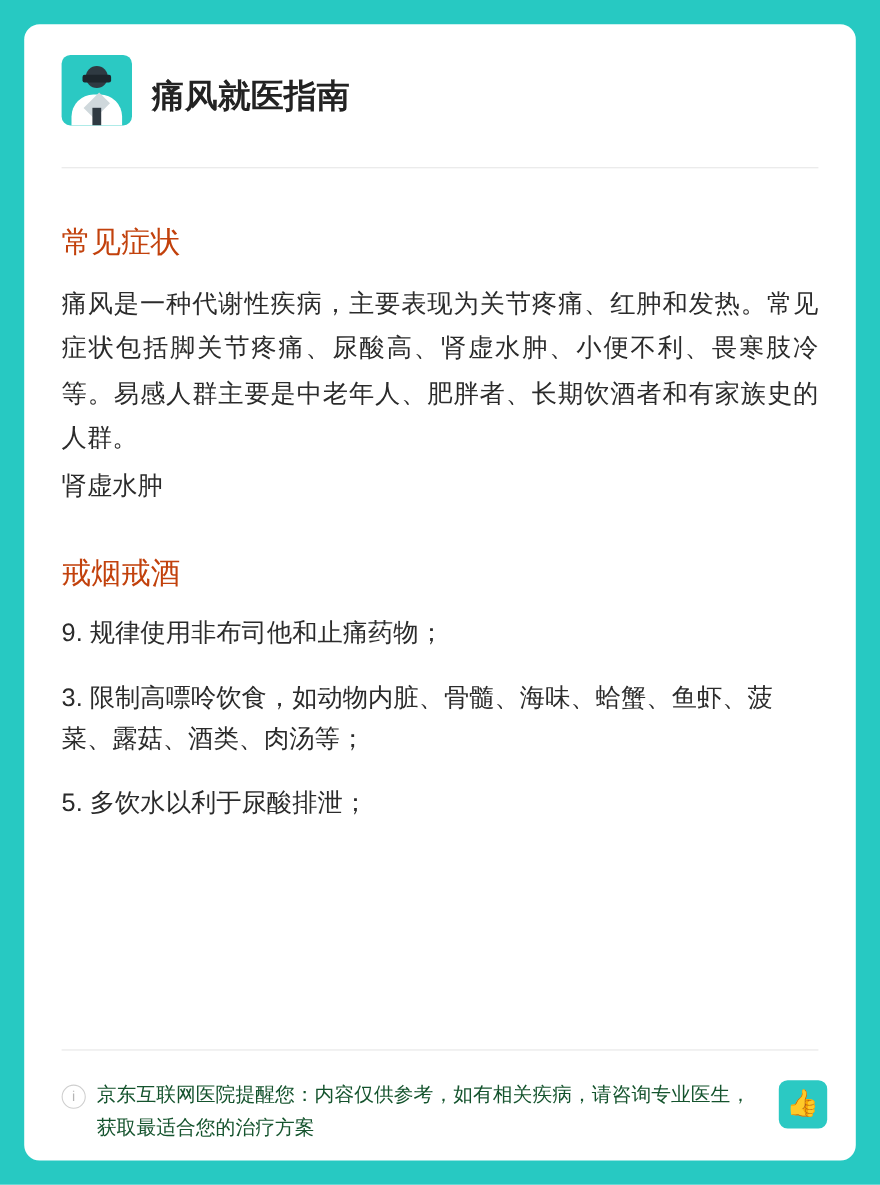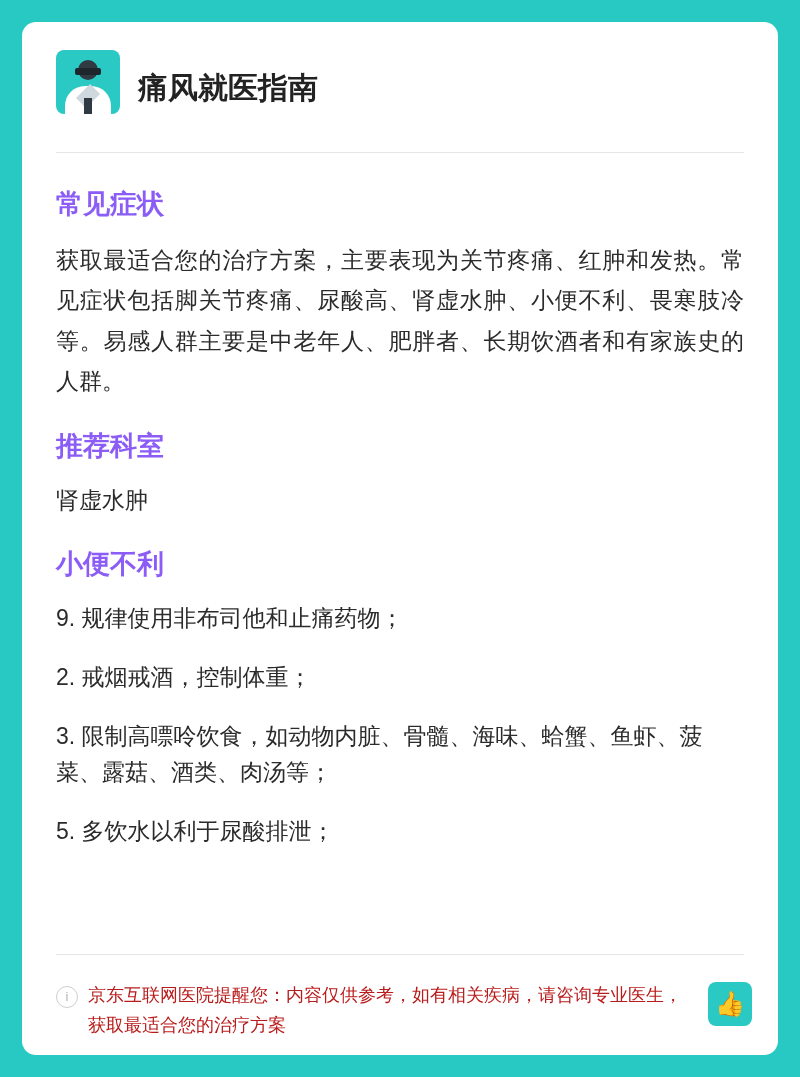--- a/index.html
+++ b/index.html
@@ -104,23 +104,23 @@
     margin: 24px 0 0 0;
     border: 0;
     border-top: 1px solid #e6e6e6;
   }
   
   .content {
     padding-top: 6px;
   }
   h2.section-title {
     font-size: 27px;
-    font-weight: bold;
-    color: #8b5cf6;
-    margin: 28px 0 18px 0;
+    font-weight: normal;
+    color: #c2410c;
+    margin: 44px 0 18px 0;
     line-height: 1.3;
   }
   p.paragraph {
     font-size: 23px;
     color: #2b2b2b;
     line-height: 1.75;
     margin: 0 0 6px 0;
     text-align: justify;
   }
   p.plain {
@@ -165,21 +165,21 @@
     border: 1px solid #cfcfcf;
     color: #b5b5b5;
     font-size: 13px;
     line-height: 20px;
     text-align: center;
     margin-top: 6px;
   }
   .footer-text {
     flex: 1 1 auto;
     font-size: 18px;
-    color: #b91c1c;
+    color: #14532d;
     line-height: 1.7;
     margin-left: 10px;
     margin-right: 10px;
   }
   .thumb {
     flex: 0 0 44px;
     width: 44px;
     height: 44px;
     border-radius: 8px;
     background: #2bc9c3;
@@ -213,29 +213,27 @@
         <div class="tie"></div>
       </div>
       <div class="title">痛风就医指南</div>
     </div>
 
     <hr class="divider">
 
     <div class="content">
 
       <h2 class="section-title">常见症状</h2>
-      <p class="paragraph">获取最适合您的治疗方案，主要表现为关节疼痛、红肿和发热。常见症状包括脚关节疼痛、尿酸高、肾虚水肿、小便不利、畏寒肢冷等。易感人群主要是中老年人、肥胖者、长期饮酒者和有家族史的人群。</p>
-
-      <h2 class="section-title">推荐科室</h2>
+      <p class="paragraph">痛风是一种代谢性疾病，主要表现为关节疼痛、红肿和发热。常见症状包括脚关节疼痛、尿酸高、肾虚水肿、小便不利、畏寒肢冷等。易感人群主要是中老年人、肥胖者、长期饮酒者和有家族史的人群。</p>
+
       <p class="plain">肾虚水肿</p>
 
-      <h2 class="section-title">小便不利</h2>
+      <h2 class="section-title">戒烟戒酒</h2>
       <ol class="tips">
         <li>9. 规律使用非布司他和止痛药物；</li>
-        <li>2. 戒烟戒酒，控制体重；</li>
         <li>3. 限制高嘌呤饮食，如动物内脏、骨髓、海味、蛤蟹、鱼虾、菠菜、露菇、酒类、肉汤等；</li>
         <li>5. 多饮水以利于尿酸排泄；</li>
       </ol>
     </div>
 
     <hr class="footer-divider">
 
     <div class="footer">
       <div class="footer-icon">i</div>
       <div class="footer-text">京东互联网医院提醒您：内容仅供参考，如有相关疾病，请咨询专业医生，获取最适合您的治疗方案</div>

